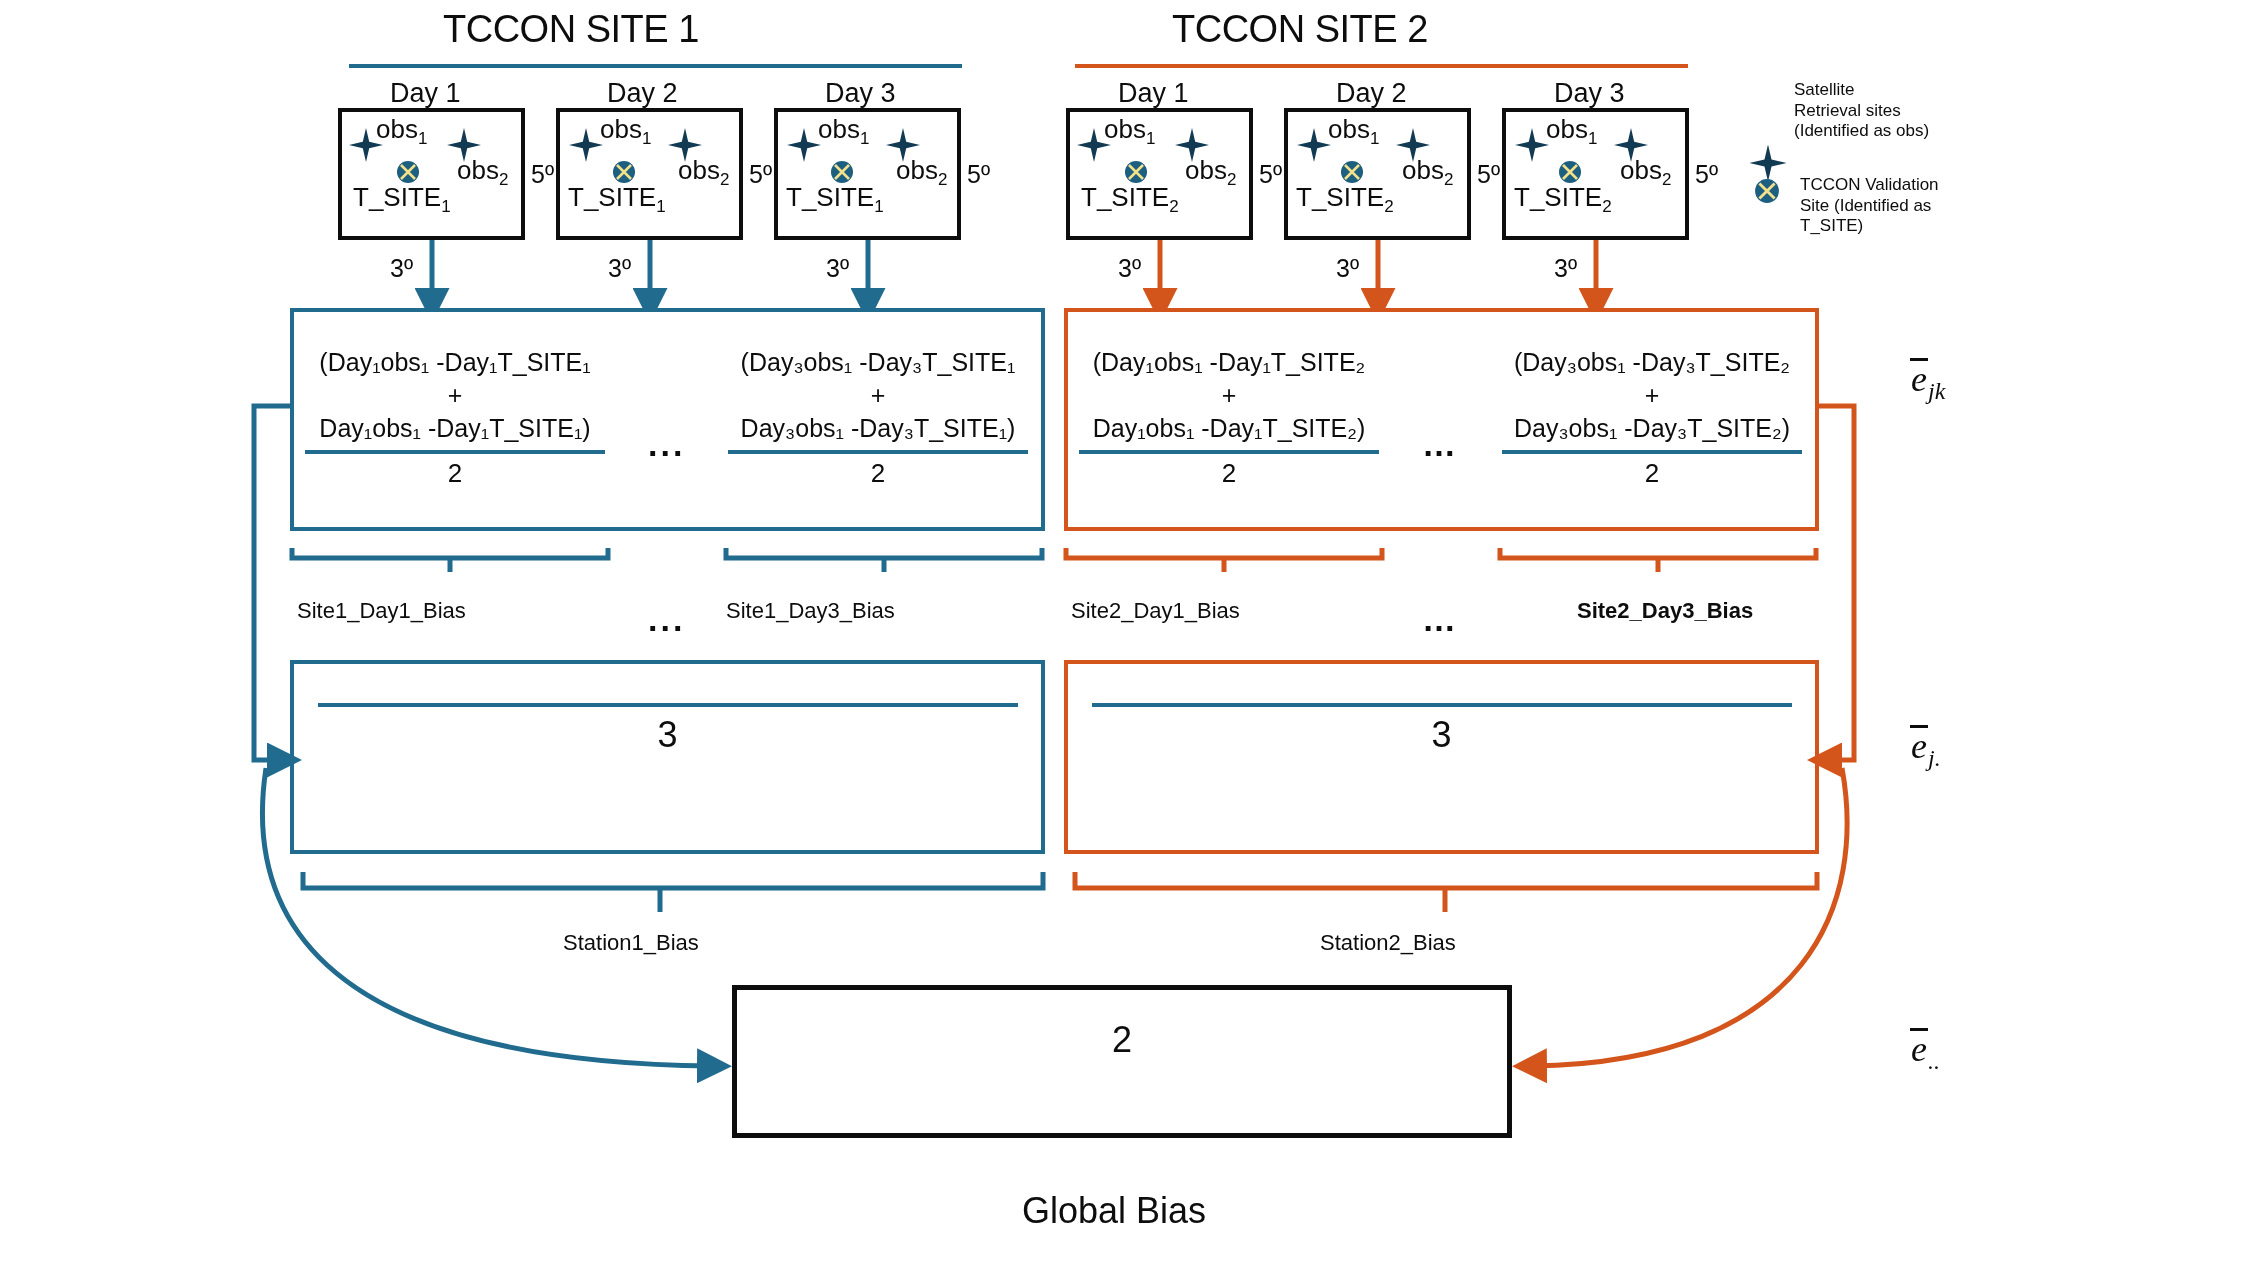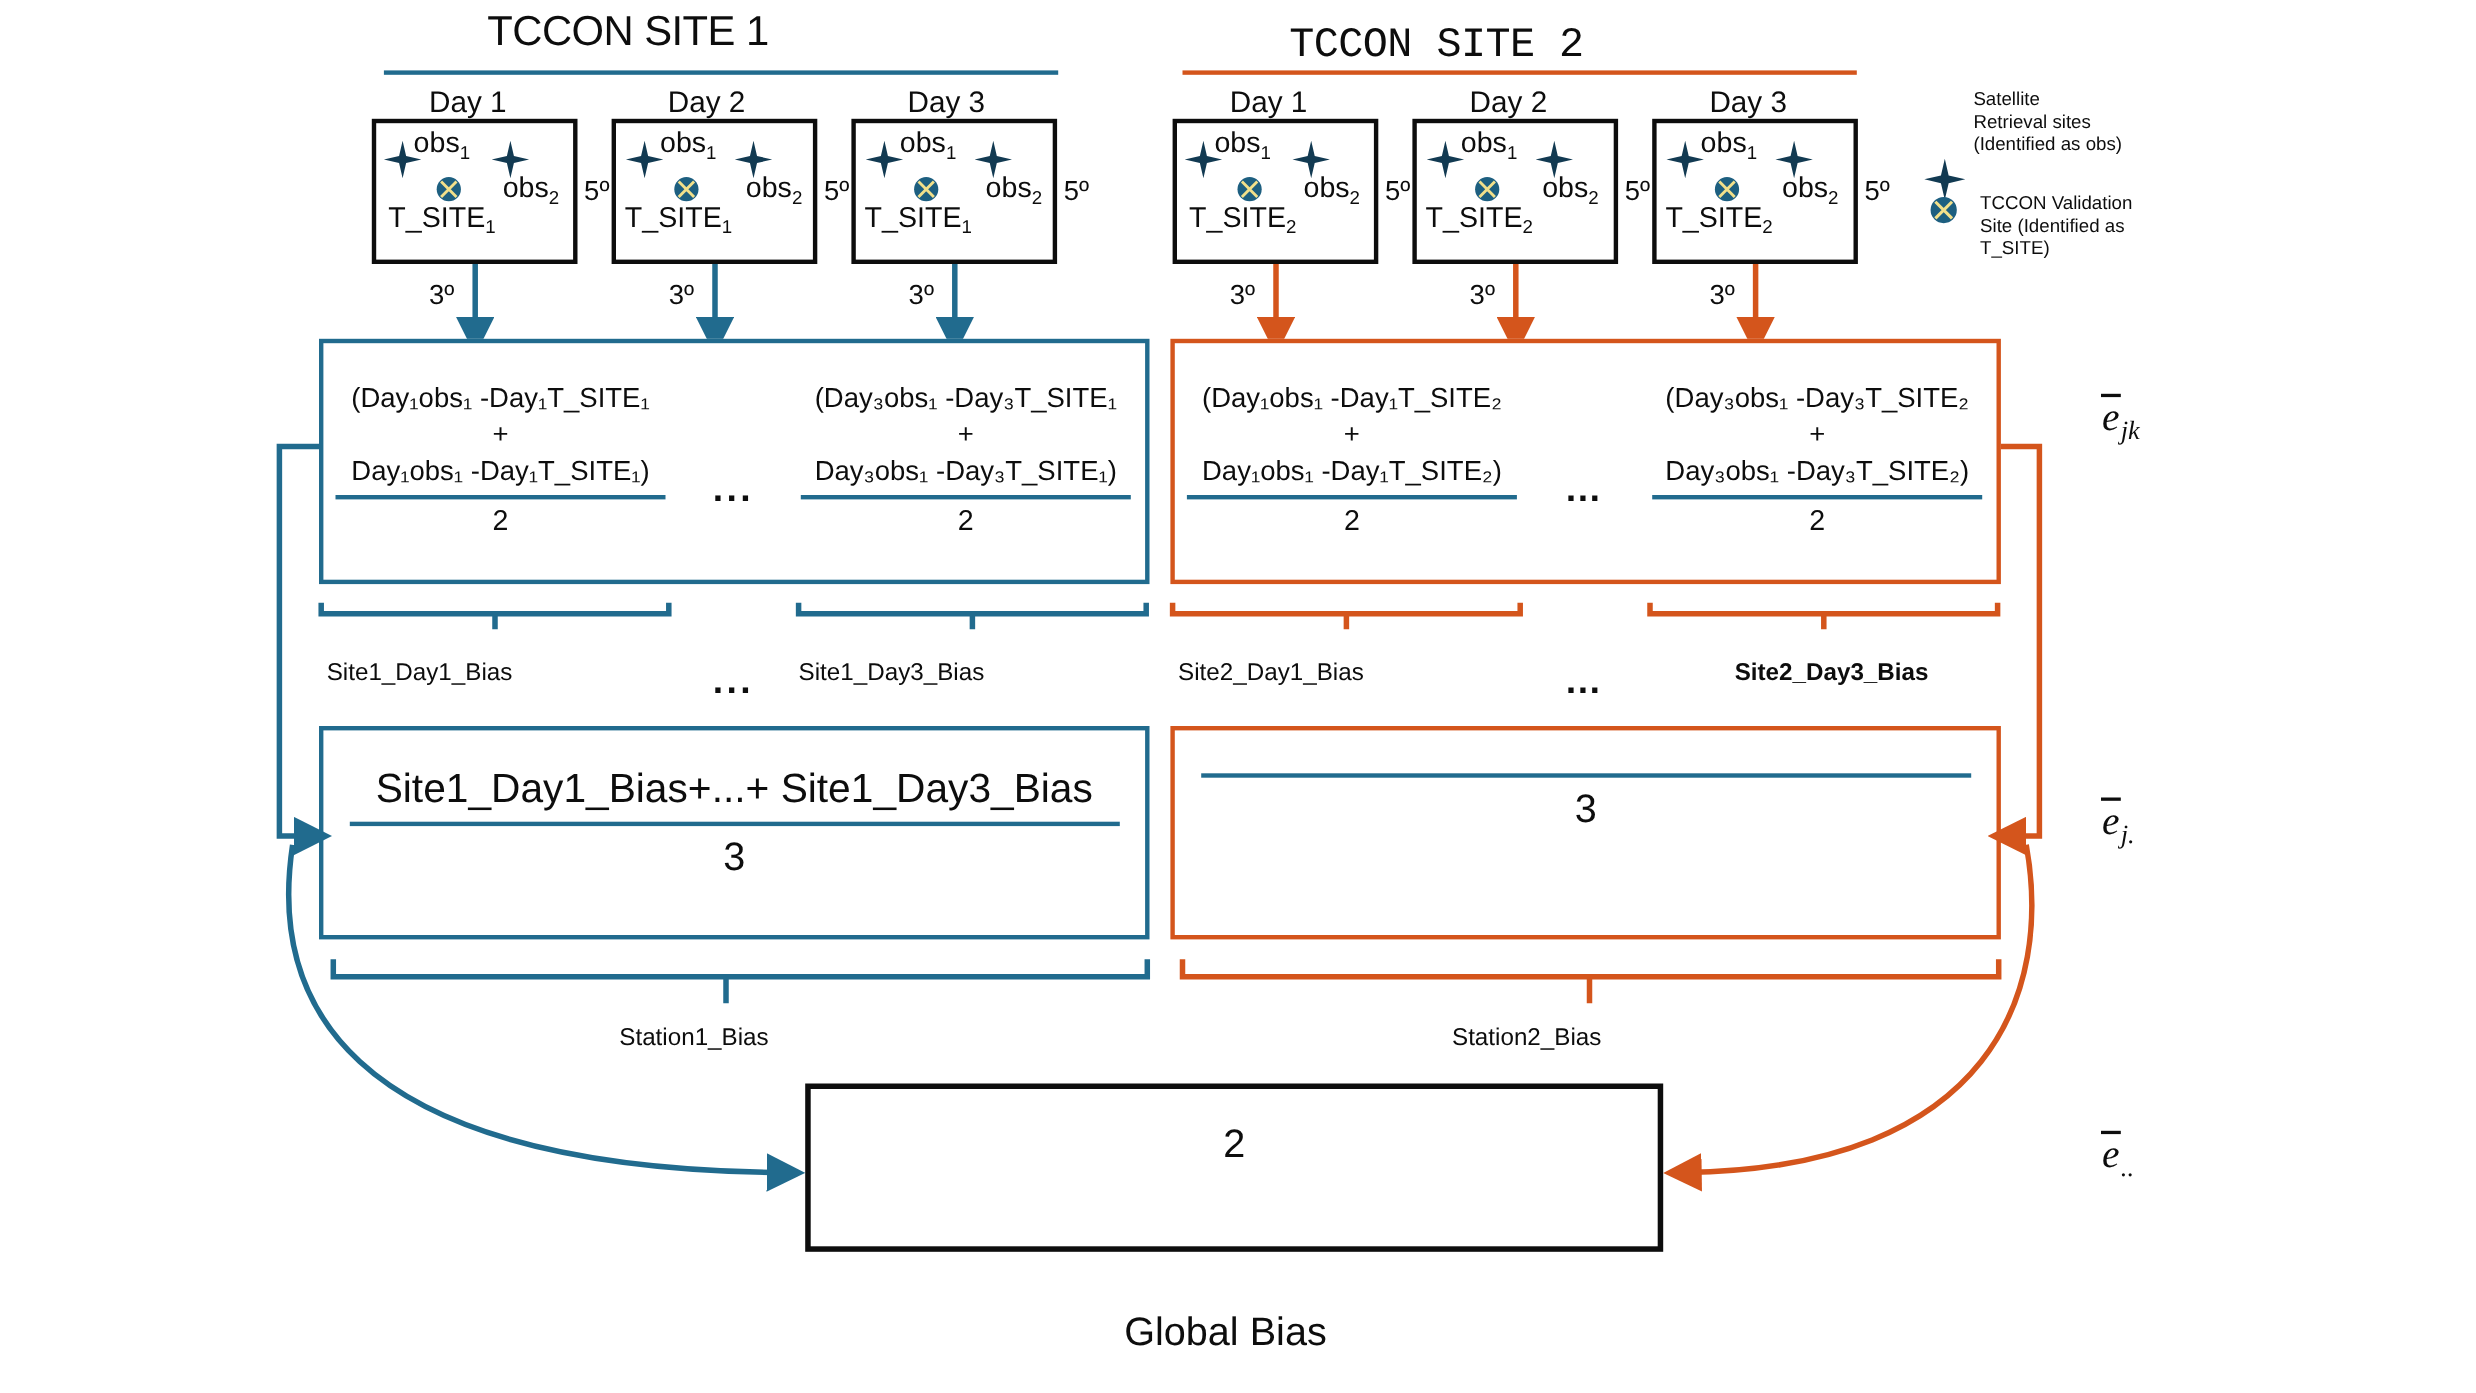--- a/index.html
+++ b/index.html
@@ -37,21 +37,21 @@
   .notation sub{font-size:24px;font-style:italic;}
   .glob{font-size:36px;white-space:nowrap;}
   svg{position:absolute;overflow:visible;pointer-events:none;}
 </style>
 </head>
 <body>
 
 <div class="abs ttl" style="left:443px;top:8px;">TCCON SITE 1</div>
 <div class="abs" style="left:349px;top:64px;width:613px;height:4px;background:#216b8e;"></div>
 
-<div class="abs ttl" style="left:1172px;top:20px;font-family:Liberation Mono, monospace;">TCCON SITE 2</div>
+<div class="abs ttl" style="left:1172px;top:8px;">TCCON SITE 2</div>
 <div class="abs" style="left:1075px;top:64px;width:613px;height:4px;background:#d4551c;"></div>
 
 <div class="abs daylbl" style="left:390px;top:78px;">Day 1</div>
 <div class="abs daylbl" style="left:607px;top:78px;">Day 2</div>
 <div class="abs daylbl" style="left:825px;top:78px;">Day 3</div>
 
 <div class="abs cell" style="left:338px;top:108px;width:187px;height:132px;"></div>
 <div class="abs cell" style="left:556px;top:108px;width:187px;height:132px;"></div>
 <div class="abs cell" style="left:774px;top:108px;width:187px;height:132px;"></div>
 
@@ -285,21 +285,20 @@
 <div class="abs biaslbl" style="left:297px;top:598px;">Site1_Day1_Bias</div>
 <div class="abs ellip" style="left:648px;top:600px;">...</div>
 <div class="abs biaslbl" style="left:726px;top:598px;">Site1_Day3_Bias</div>
 
 <div class="abs biaslbl" style="left:1071px;top:598px;">Site2_Day1_Bias</div>
 <div class="abs ellip" style="left:1422px;top:600px;">…</div>
 <div class="abs biaslbl" style="left:1577px;top:598px;font-weight:bold;">Site2_Day3_Bias</div>
 
 <div class="abs bigbox blue" style="left:290px;top:660px;width:755px;height:194px;"></div>
 <div class="abs bigfrac" style="left:300px;top:695px;width:735px;">
-  <div class="num">Site1_Day1_Bias+...+  Site1_Day3_Bias</div>
   <div class="bar" style="width:700px;"></div>
   <div class="den">3</div>
 </div>
 
 <div class="abs bigbox orange" style="left:1064px;top:660px;width:755px;height:194px;"></div>
 <div class="abs bigfrac" style="left:1074px;top:695px;width:735px;">
   <div class="bar" style="width:700px;"></div>
   <div class="den">3</div>
 </div>
 

